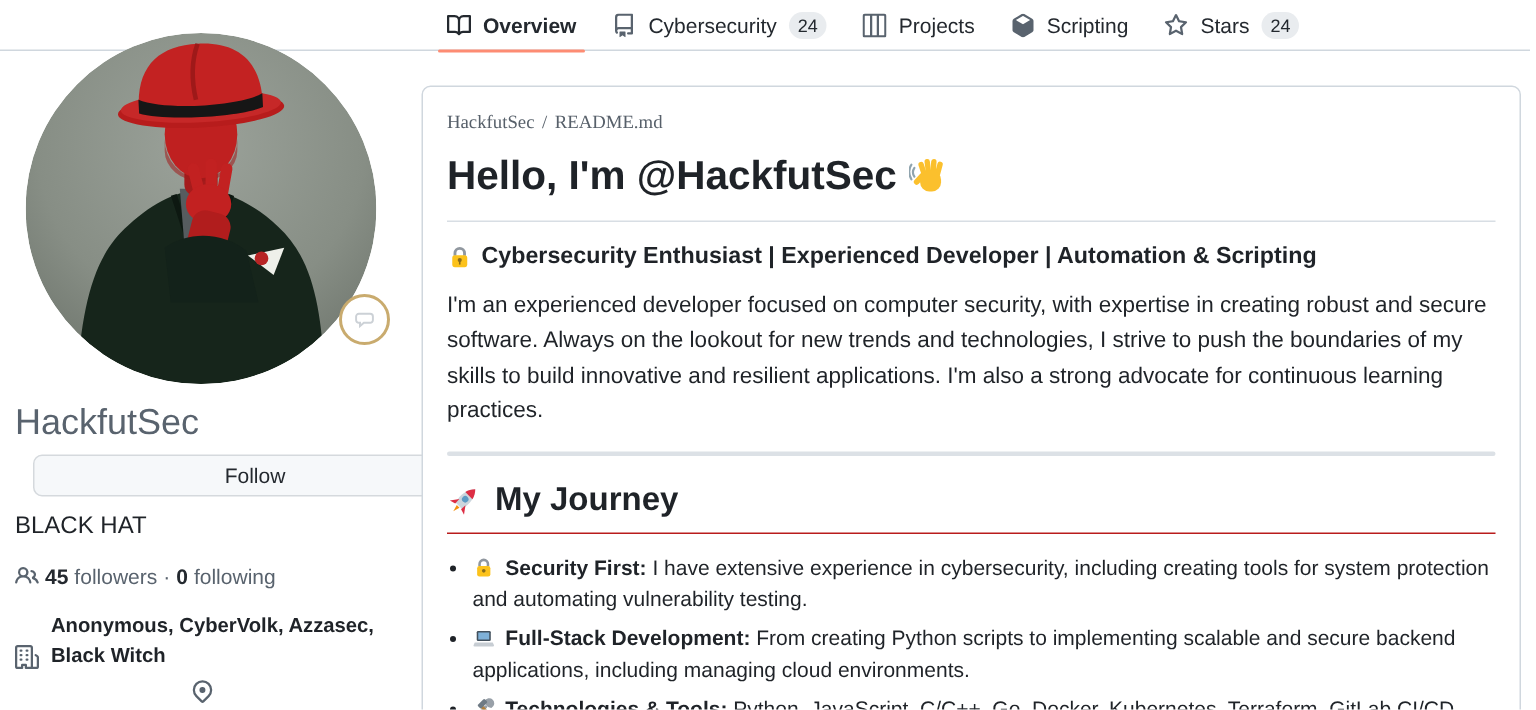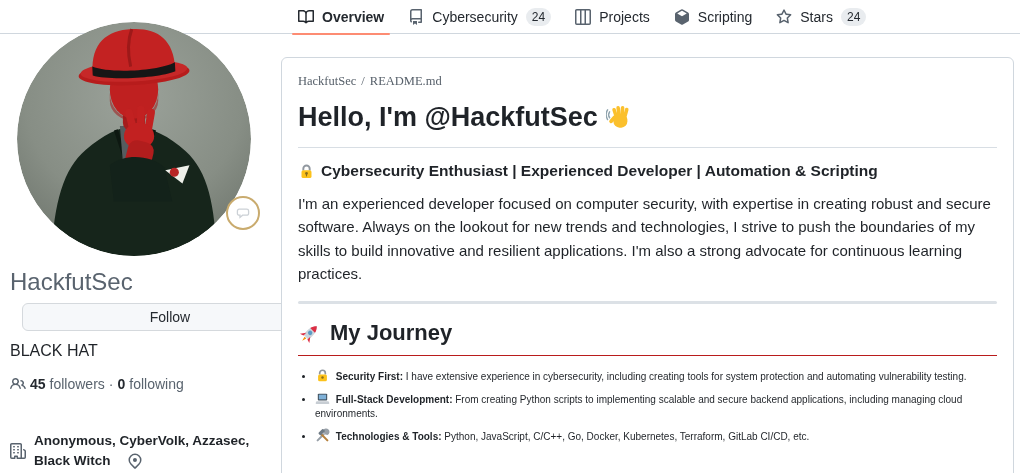--- a/index.html
+++ b/index.html
@@ -37,40 +37,40 @@
   .follow-btn { position:absolute; top:303px; left:10px; width:296px; height:28px;
            background:#f6f8fa; border:1px solid #d5d9dd; border-radius:6px;
            font-family:inherit; font-size:14px; font-weight:500; color:#24292f; cursor:pointer;margin-left:12px; }
   .bio { position:absolute; top:342px; left:10px; font-size:16px; color:#1f2328; }
   .follow-row { position:absolute; top:376px; left:10px; display:flex; align-items:center;
            gap:4px; font-size:14px; color:#59636e; cursor:pointer; }
   .follow-row .num { color:#24292f; font-weight:600; }
   .vrow { position:absolute; left:10px; width:250px; display:flex; gap:8px;
            font-size:13.5px; line-height:1.45; color:#1f2328; }
   .vrow .octicon { fill:#59636e; flex:none; margin-top:1px; }
-  .vrow.org { top:431px; font-weight:600; }
+  .vrow.org { top:407px; font-weight:600;align-items:flex-end; }
   .vrow.loc { top:452px; font-weight:400;flex-direction:column; }
 
   
   .readme-card { position:absolute; top:57px; left:281px; width:733px; height:560px;
            border:1px solid #d0d7de; border-radius:6px; background:#fff; padding:16px; }
   .breadcrumb { font-family:Liberation Serif, serif;
            font-size:12.5px; color:#57606a; }
   .breadcrumb .sep { margin:0 5px; }
   .breadcrumb .file { cursor:pointer; }
   .readme-title { margin:13px 0 0; padding-bottom:14px; border-bottom:1px solid #d8dee4;
            font-size:27px; font-weight:700; color:#1f2328; display:flex; align-items:center; gap:8px; }
   .subtitle { margin-top:14px; font-size:15.5px; font-weight:700; color:#1f2328;
            display:flex; align-items:flex-end; gap:6px; }
   .intro { margin:12px 0 0; font-size:15px; line-height:1.55; color:#1f2328; max-width:700px; }
   .md-hr { margin:16px 0; border:0; height:3px; background:#dce1e6; border-radius:2px; }
   .journey { margin:0; padding-bottom:9px; border-bottom:1px solid #b91c1c;
            font-size:22px; font-weight:700; color:#1f2328; display:flex; align-items:center; gap:9px; }
   .bullets { margin:12px 0 0; padding-left:17px; }
-  .bullets li { margin-top:6px; font-size:10px; line-height:1.47; color:#1f2328; }
+  .bullets li { margin-top:6px; font-size:14px; line-height:1.47; color:#1f2328; }
   .bullets li::marker { color:#1f2328; }
   .emo { display:inline-block; vertical-align:-3px; margin-right:3px; }
 </style>
 </head>
 <body>
 
 <header class="tabnav">
   <nav class="tabs">
 
     <div class="tab active">

